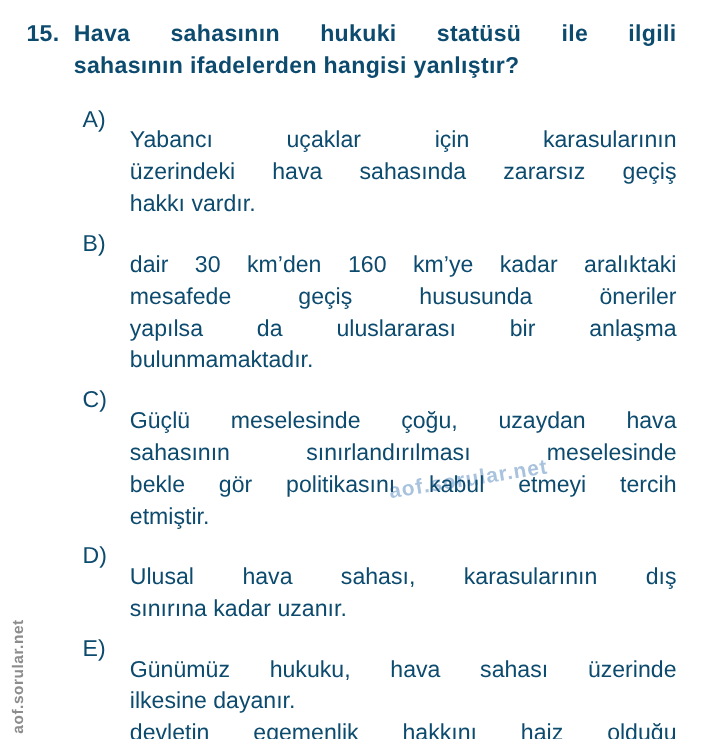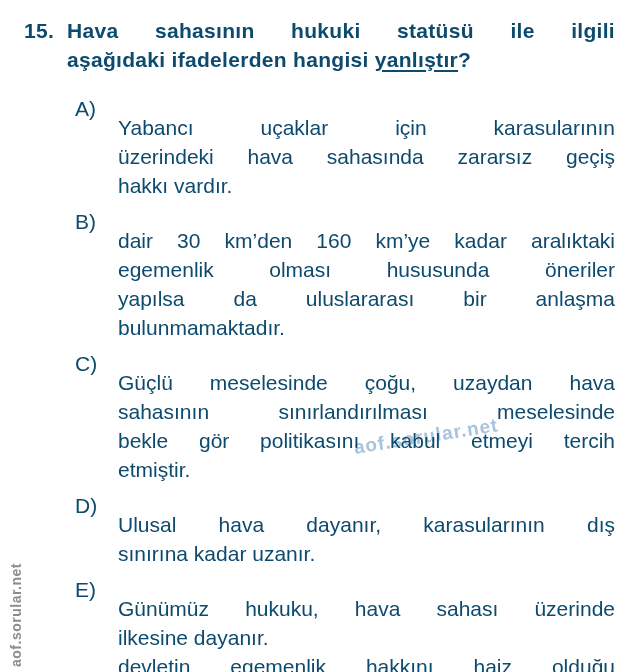--- a/index.html
+++ b/index.html
@@ -40,21 +40,20 @@
   }
   .option { display: flex; margin-top: 7px; }
   .opt-letter { flex: none; width: 43px; }
   .opt-body { flex: 1; min-width: 0; margin-top: 19px; }
 
   
   .jline { text-align: justify; text-align-last: justify; }
   .jline.last { text-align-last: left; }
 
   .u {
-    text-decoration: underline;
     text-decoration-thickness: 2px;
     text-underline-offset: 3px;
   }
 
   
   .wm-left {
     position: absolute;
     left: 8px;
     bottom: 5px;
     z-index: 0;
@@ -85,55 +84,55 @@
   <div class="wm-left" style="color: rgb(140, 140, 140);">aof.sorular.net</div>
 
   <div class="wm-center" style="color: rgb(169, 195, 222);">aof.sorular.net</div>
 
   <div class="content" style="color: #0c4a6e;">
 
     <div class="question">
       <div class="q-num">15.</div>
       <div class="q-body" id="question-lines">
           <div class="jline"><span>Hava sahasının hukuki statüsü ile ilgili</span></div>
-          <div class="jline last"><span>aşağıdaki ifadelerden hangisi </span><span class="u">yanlıştır</span><span>?</span></div>
+          <div class="jline last"><span>sahasının ifadelerden hangisi </span><span class="u">yanlıştır</span><span>?</span></div>
         </div>
     </div>
 
     <div class="options" id="options">
         <div class="option">
           <div class="opt-letter">A)</div>
           <div class="opt-body">
             <div class="jline">Yabancı uçaklar için karasularının</div>
             <div class="jline">üzerindeki hava sahasında zararsız geçiş</div>
             <div class="jline last">hakkı vardır.</div>
           </div>
         </div>
         <div class="option">
           <div class="opt-letter">B)</div>
           <div class="opt-body">
             <div class="jline">dair 30 km’den 160 km’ye kadar aralıktaki</div>
-            <div class="jline">egemenlik olması hususunda öneriler</div>
+            <div class="jline">mesafede geçiş hususunda öneriler</div>
             <div class="jline">yapılsa da uluslararası bir anlaşma</div>
             <div class="jline last">bulunmamaktadır.</div>
           </div>
         </div>
         <div class="option">
           <div class="opt-letter">C)</div>
           <div class="opt-body">
             <div class="jline">Güçlü meselesinde çoğu, uzaydan hava</div>
             <div class="jline">sahasının sınırlandırılması meselesinde</div>
             <div class="jline">bekle gör politikasını kabul etmeyi tercih</div>
             <div class="jline last">etmiştir.</div>
           </div>
         </div>
         <div class="option">
           <div class="opt-letter">D)</div>
           <div class="opt-body">
-            <div class="jline">Ulusal hava dayanır, karasularının dış</div>
+            <div class="jline">Ulusal hava sahası, karasularının dış</div>
             <div class="jline last">sınırına kadar uzanır.</div>
           </div>
         </div>
         <div class="option">
           <div class="opt-letter">E)</div>
           <div class="opt-body">
             <div class="jline">Günümüz hukuku, hava sahası üzerinde</div>
             <div class="jline last">ilkesine dayanır.</div>
             <div class="jline">devletin egemenlik hakkını haiz olduğu</div>
           </div>

